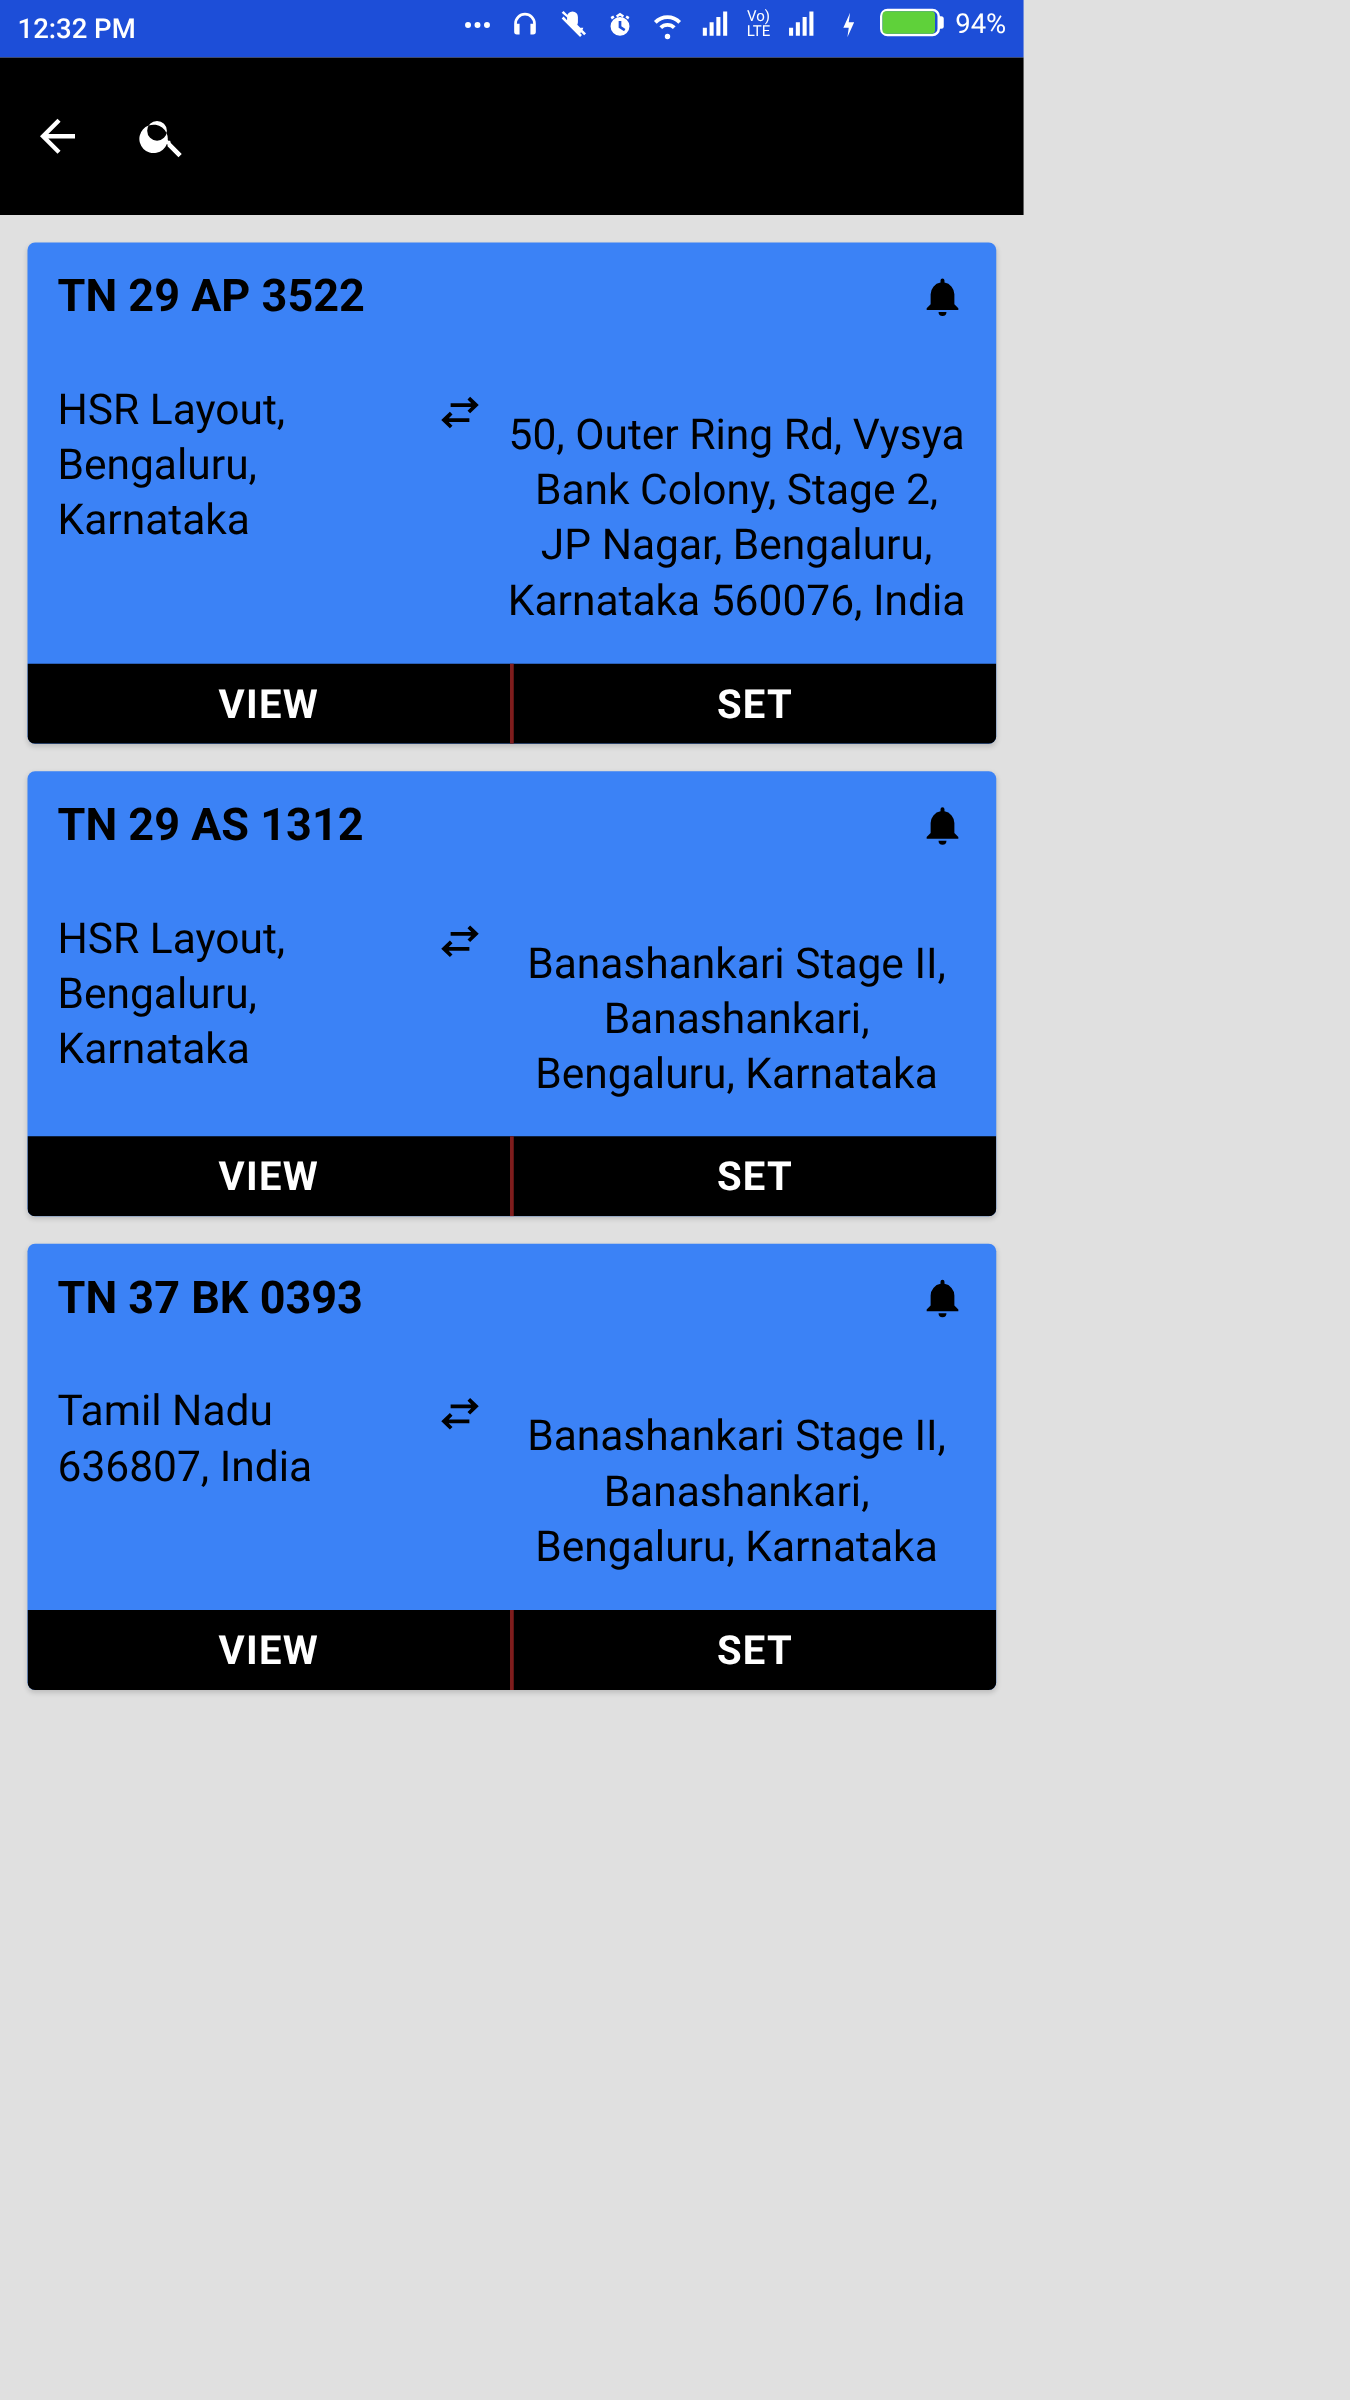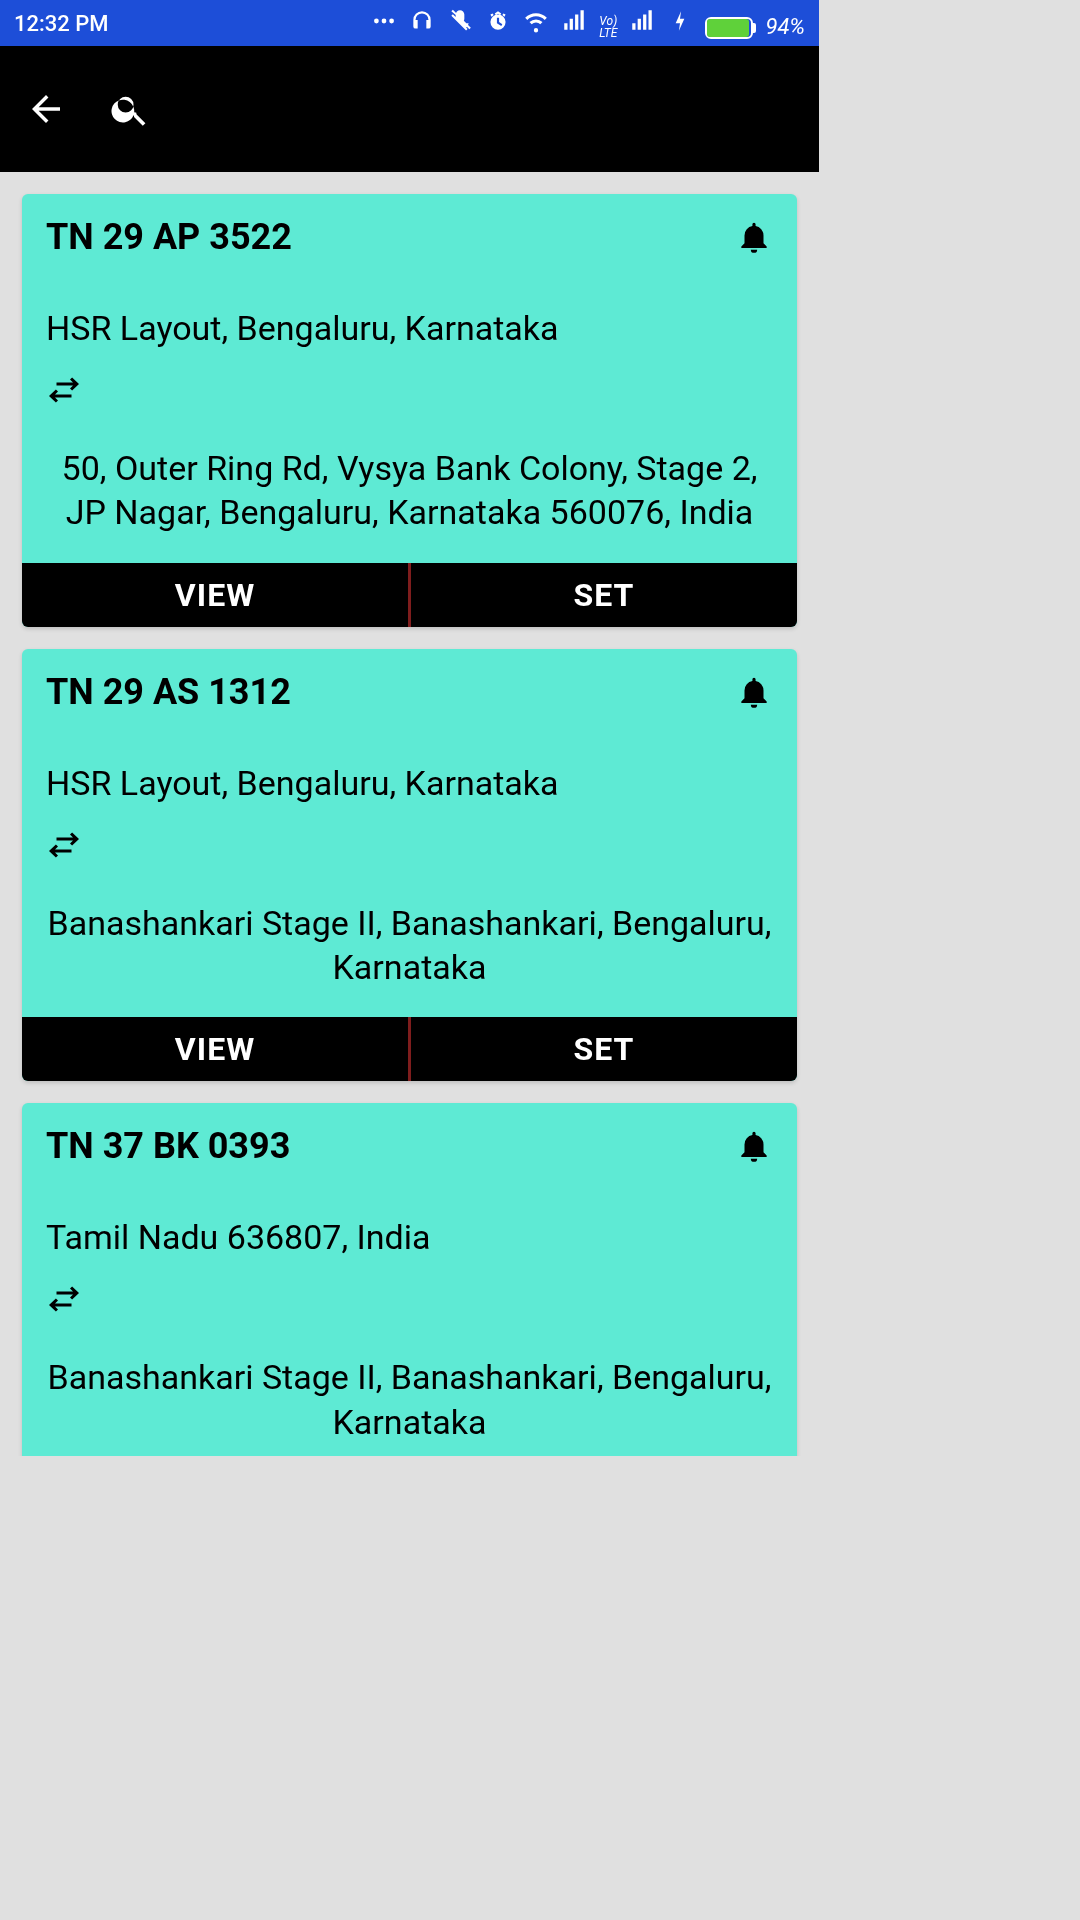--- a/index.html
+++ b/index.html
@@ -14,21 +14,21 @@
       height: 46px;
       background: #1d4ed8;
       color: #fff;
       display: flex;
       align-items: center;
       justify-content: space-between;
       padding: 0 14px;
       font-size: 22px;
     }
     .status-left { font-weight: 500; }
-    .status-right { display: flex; align-items: flex-end; gap: 12px; font-style: italic; }
+    .status-right { display: flex; align-items: flex-start; gap: 12px; }
     .status-right svg { width: 26px; height: 26px; fill: #fff; }
     .status-right .lte { font-size: 12px; line-height: 1; text-align: center; }
     .battery {
       width: 48px; height: 22px;
       border: 2px solid #fff; border-radius: 6px;
       position: relative;
       display: flex; align-items: center;
     }
     .battery::after {
       content: ""; position: absolute; right: -5px; top: 50%;
@@ -44,37 +44,36 @@
       padding: 0 22px;
       gap: 36px;
     }
     .back-btn { width: 48px; height: 48px; display:flex;align-items:center;justify-content:center; }
     .back-btn svg { width: 42px; height: 42px; fill: #fff; }
     .app-title { color:#fff; font-size: 42px; font-weight: 700; flex:1; }
     .search-btn { width:48px;height:48px;display:flex;align-items:center;justify-content:center; }
     .search-btn svg { width:42px;height:42px;fill:#fff; }
     .content { padding: 22px; padding-top: 22px; display:flex; flex-direction:column; gap:22px; }
     .card {
-      background:#5eead4;
+      background:#3b82f6;
       border-radius:6px;
       overflow:hidden;
       box-shadow: 0 2px 4px rgba(0,0,0,.15);
     }
     .card-header {
       display:flex; align-items:center; justify-content:space-between;
       padding: 22px 24px 0 24px;
     }
     .card-title { font-size: 36px; font-weight:700; color:#000; }
     .bell { width:38px;height:38px; }
     .bell svg { width:100%;height:100%;fill:#000; }
     .card-body {
       display:flex; align-items:flex-start;
       padding: 48px 24px 28px 24px;
       gap: 16px;
-      flex-direction: column;
     }
     .addr { font-size: 34px; line-height: 1.3; color:#000; }
     .addr.from { flex: 0 0 39%; text-align:left; }
     .addr.to { flex: 1; text-align:center;margin-top:20px; }
     .swap { flex: 0 0 44px; display:flex; justify-content:center; padding-top: 6px; }
     .swap svg { width:36px;height:36px;fill:#000; }
     .card-actions { display:flex; height: 64px; }
     .action-btn {
       flex:1; background:#000; color:#fff;
       display:flex;align-items:center;justify-content:center;

